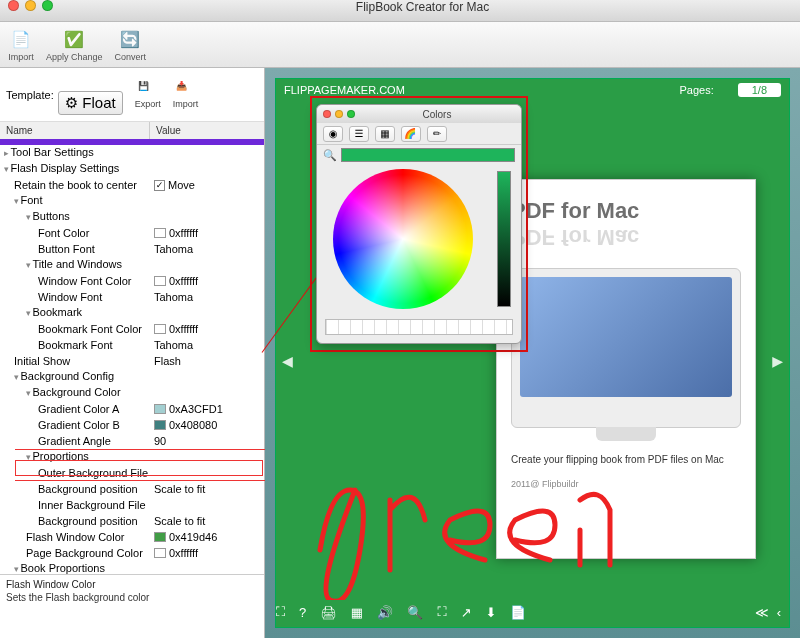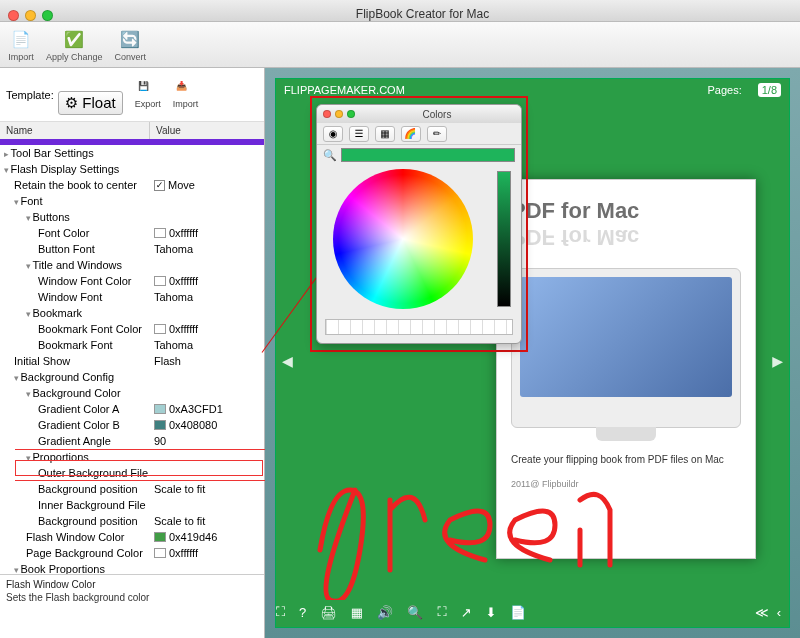--- a/index.html
+++ b/index.html
@@ -1,58 +1,58 @@
 <!DOCTYPE html>
 <html><head>
 <meta charset="utf-8">
 <style>
 * { box-sizing: border-box; margin: 0; padding: 0; font-family: "Lucida Grande", Arial, sans-serif; }
 body { width: 800px; height: 638px; background: #f5f5f5; overflow: hidden; position: relative; }
 
-.titlebar { height: 22px; background: linear-gradient(#ededed,#d6d6d6); border-bottom: 1px solid #bbb; display: flex; align-items: flex-end; padding: 0 8px; font-size: 12px; color: #333; }
+.titlebar { height: 22px; background: linear-gradient(#ededed,#d6d6d6); border-bottom: 1px solid #bbb; display: flex; align-items: flex-start; padding: 0 8px; font-size: 12px; color: #333; }
 .traffic { display: flex; gap: 6px; }
 .dot { width: 11px; height: 11px; border-radius: 50%; border: 1px solid rgba(0,0,0,.2); }
 .dot.r { background: #ff5f57; } .dot.y { background: #febc2e; } .dot.g { background: #28c840; }
 .title { flex: 1; text-align: center; font-size: 12px; }
 
 .toolbar { height: 46px; background: linear-gradient(#fafafa,#e6e6e6); border-bottom: 1px solid #bbb; display: flex; align-items: center; padding: 2px 8px; gap: 12px; }
 .tbtn { display: flex; flex-direction: column; align-items: center; font-size: 9px; color: #555; gap: 1px; }
 .tbtn .ic { width: 26px; height: 24px; border-radius: 4px; display: flex; align-items: center; justify-content: center; font-size: 16px; }
 
 .main { display: flex; height: calc(100% - 68px); }
 .left { width: 265px; background: #fff; border-right: 1px solid #bbb; display: flex; flex-direction: column; font-size: 11px; }
 .tplrow { display: flex; align-items: center; padding: 6px 6px; gap: 4px; border-bottom: 1px solid #ddd; }
 .tplbtn { border: 1px solid #aaa; border-radius: 3px; padding: 2px 6px; background: linear-gradient(#fff,#e8e8e8); font-size: 15px; margin-top: 17px; }
 .minibtn { display: flex; flex-direction: column; align-items: center; font-size: 9px; color: #444; margin-left: 8px; }
 .minibtn .mi { width: 18px; height: 18px; }
 
 .cols { display: flex; background: #f0f0f0; border-bottom: 6px solid #6d28d9; }
 .cols .c { padding: 3px 6px; font-size: 10px; color: #333; }
 .cols .c1 { width: 150px; border-right: 1px solid #ccc; }
 .tree { flex: 1; overflow: auto; }
-.row { display: flex; align-items: center; height: 16px; line-height: 16px; }
+.row { display: flex; align-items: flex-end; height: 16px; line-height: 16px; }
 .row .n { width: 150px; padding-left: 4px; white-space: nowrap; overflow: hidden; }
 .row .v { flex: 1; padding-left: 4px; white-space: nowrap; display: flex; align-items: center; gap: 3px; }
 .sw { width: 12px; height: 10px; border: 1px solid #999; display: inline-block; }
 .i1 { padding-left: 14px !important; } .i2 { padding-left: 26px !important; } .i3 { padding-left: 38px !important; }
 .tri::before { content: "▸"; color: #888; margin-right: 2px; font-size: 9px; display: inline-block; }
 .tri.o::before { content: "▾"; }
 .chk { width: 11px; height: 11px; border: 1px solid #888; display: inline-flex; align-items: center; justify-content: center; font-size: 9px; background: #fff; }
 
 .strikeA { position: absolute; left: 15px; top: 449px; width: 250px; height: 0; border-top: 1px solid #e33; }
 .strikeB { position: absolute; left: 15px; top: 480px; width: 250px; height: 0; border-top: 1px solid #e33; }
 .hilite { position: absolute; left: 15px; top: 460px; width: 248px; height: 16px; border: 1.5px solid #e33; pointer-events: none; }
 
 .desc { border-top: 1px solid #ccc; padding: 4px 6px; font-size: 10px; color: #333; background: #fff; height: 64px; }
 .desc .dt { font-size: 10px; color: #222; margin-bottom: 2px; }
 
 .right { flex: 1; background: linear-gradient(#7ea9ad,#5c8e92); display: flex; align-items: stretch; justify-content: center; padding: 10px; position: relative; }
 .flash { background: #2a9d46; flex: 1; border: 1px solid #0a5; position: relative; }
-.topbar { background: #2a9d46; color: #fff; height: 22px; display: flex; align-items: center; padding: 0 8px; font-size: 11px; gap: 16px; }
-.pageind { background: #fff; color: #2a9d46; border-radius: 3px; padding: 1px 4px; font-size: 11px; }
+.topbar { background: #2a9d46; color: #fff; height: 22px; display: flex; align-items: center; padding: 0 8px; font-size: 11px; gap: 24px; }
+.pageind { background: #fff; color: #2a9d46; border-radius: 3px; padding: 1px 14px; font-size: 11px; }
 .bookwrap { position: absolute; left: 170px; top: 80px; width: 310px; height: 420px; }
 .page { position: absolute; right: 0; top: 20px; width: 260px; height: 380px; background: #fff; box-shadow: 0 0 12px rgba(0,0,0,.4); border: 1px solid #ccc; padding: 18px 14px; }
 .page h2 { font-size: 22px; color: #6f6f6f; font-weight: bold; }
 .mirror { transform: scaleY(-1); opacity: .25; color: #6f6f6f; font-size: 22px; font-weight: bold; }
 .imac { margin-top: 18px; width: 230px; height: 160px; background: #eee; border: 1px solid #ccc; border-radius: 6px; position: relative; }
 .imac .scr { position: absolute; inset: 8px 8px 30px 8px; background: linear-gradient(135deg,#8fb4e8,#4b6ea8); border-radius: 3px; }
 .imac .stand { position: absolute; bottom: -14px; left: 50%; transform: translateX(-50%); width: 60px; height: 14px; background: #ddd; border-radius: 0 0 6px 6px; }
 .imac .apple { position: absolute; bottom: 6px; left: 50%; transform: translateX(-50%); font-size: 13px; }
 .cap { font-size: 10px; color: #333; text-align: left; margin-top: 26px; }
 .foot { font-size: 9px; color: #888; margin-top: 14px; }

